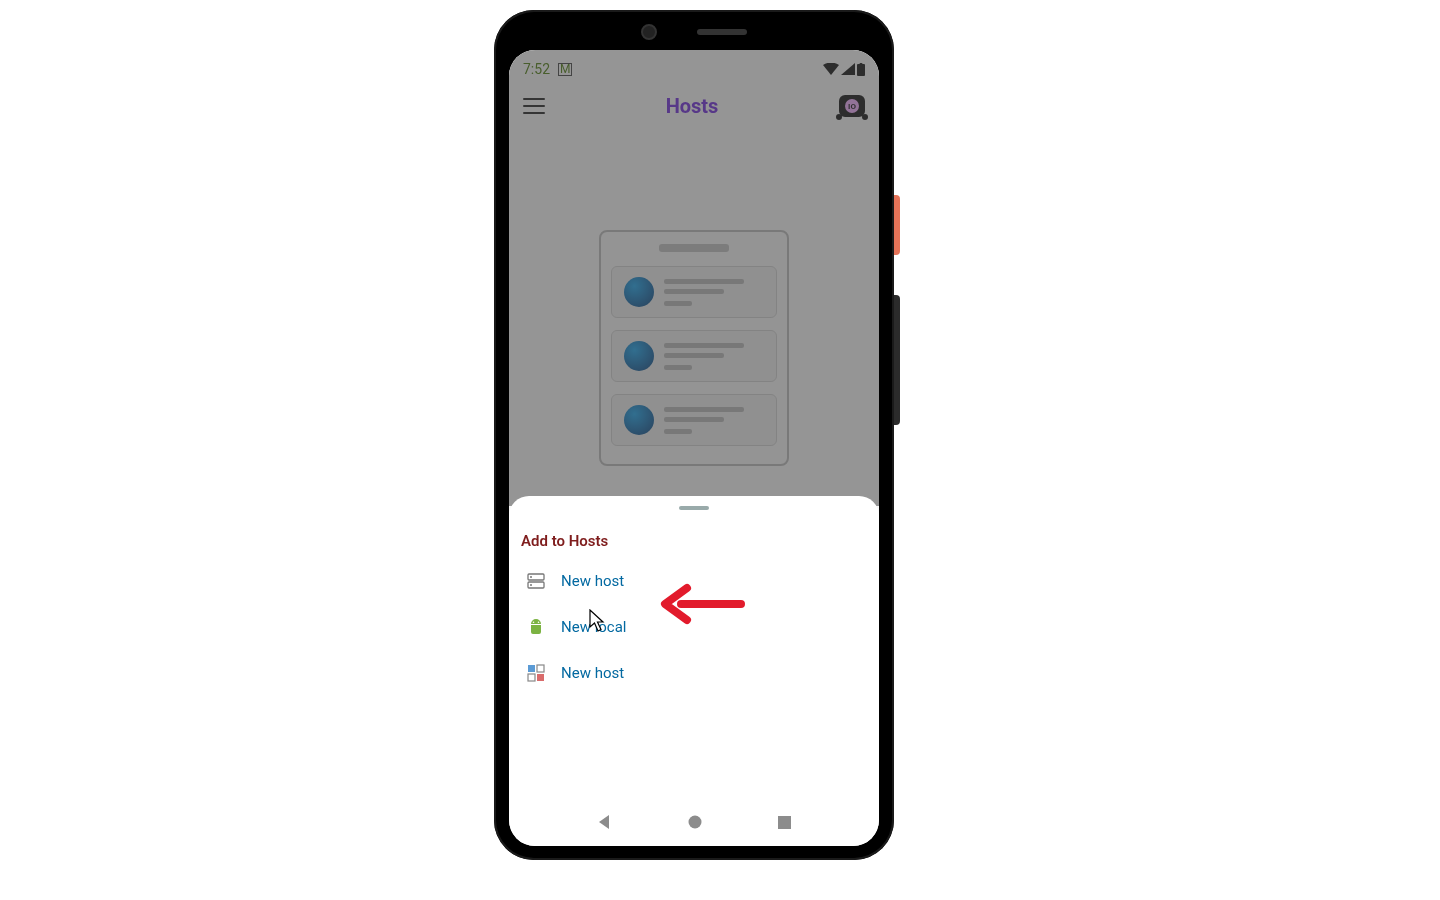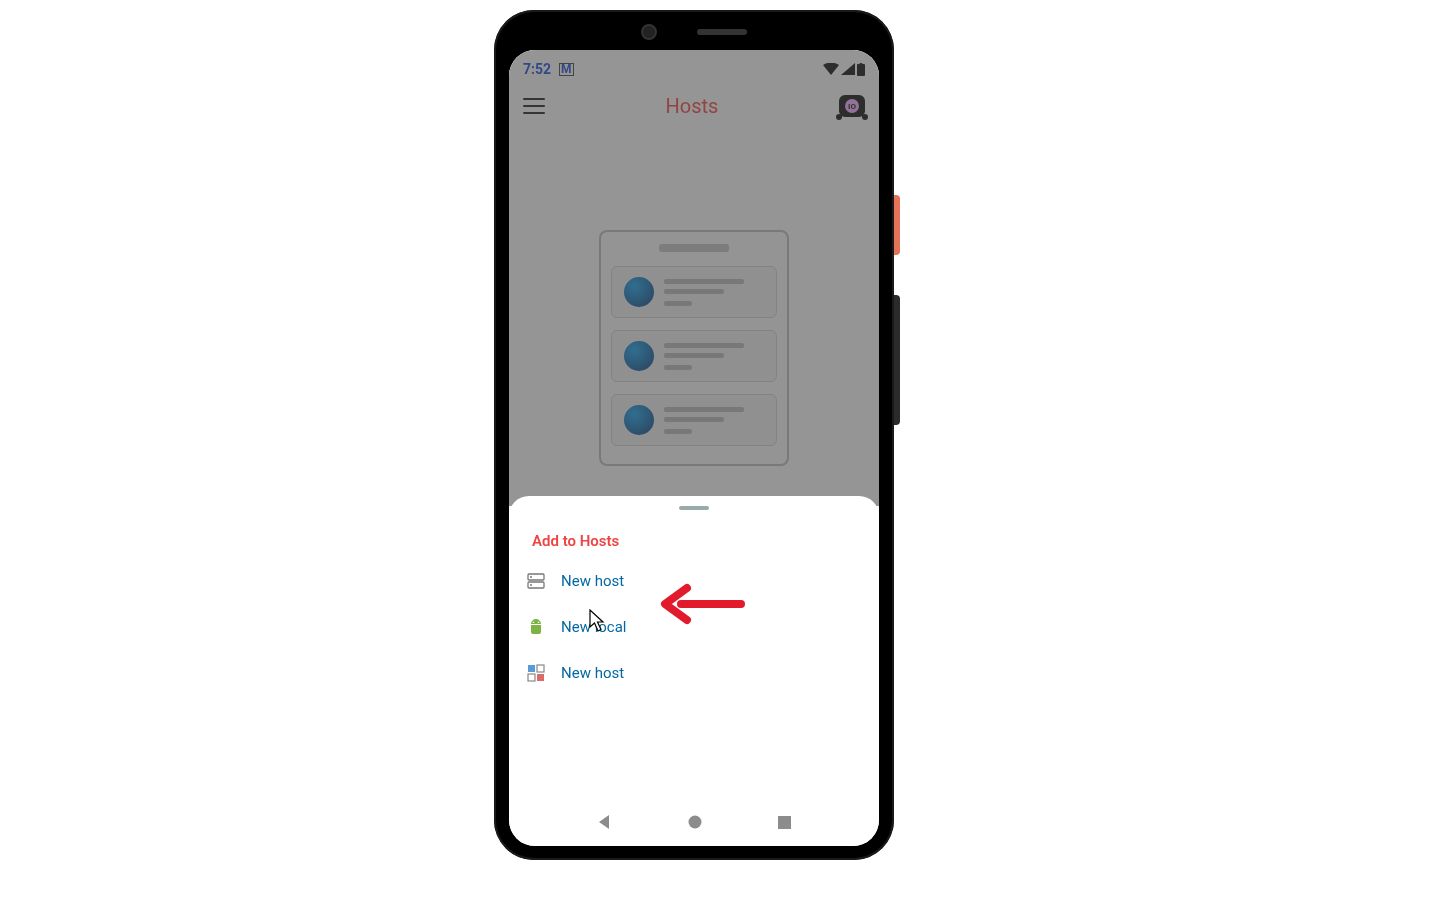--- a/index.html
+++ b/index.html
@@ -78,42 +78,42 @@
   }
 
   
   .statusbar {
     height: 26px;
     padding: 6px 14px 0 14px;
     display: flex;
     justify-content: space-between;
     align-items: center;
     font-size: 14px;
-    font-weight: 700;
-    color: #1d4ed8;
+    font-weight: 400;
+    color: #4d7c0f;
     background: #f7f7f7;
   }
   .statusbar-left { display:flex; align-items:center; gap:8px; }
   .statusbar-right { display:flex; align-items:center; gap:2px; }
 
   
   .appheader {
     height: 48px;
     display: flex;
     align-items: center;
     justify-content: space-between;
     padding: 0 14px;
     background: #f7f7f7;
   }
   .appheader .title {
     flex: 1;
     text-align: center;
     font-size: 20px;
-    font-weight: 400;
-    color: #ef4444;
+    font-weight: 700;
+    color: #6d28d9;
   }
   .burger { width:22px; height:16px; display:flex; flex-direction:column; justify-content:space-between; }
   .burger span { display:block; height:2px; background:#222; border-radius:1px; }
 
   .appicon {
     width: 26px; height: 22px;
     background: #111;
     border-radius: 6px;
     position: relative;
   }
@@ -197,23 +197,22 @@
     border-top-right-radius: 20px;
     padding-top: 10px;
   }
   .drag-handle {
     width:30px; height:4px; border-radius:2px;
     background:#9aa; margin:0 auto 22px auto;
   }
   .sheet-title {
     font-size: 15px;
     font-weight: 600;
-    color:#ef4444;
-    padding: 0 18px 8px 0;
-    margin-left: 23px;
+    color:#7f1d1d;
+    padding: 0 18px 8px 12px;
   }
   .menu-item {
     display:flex;
     align-items:center;
     gap:16px;
     padding: 14px 18px;
     font-size: 15px;
     color:#0369a1;
     cursor:pointer;
   }

